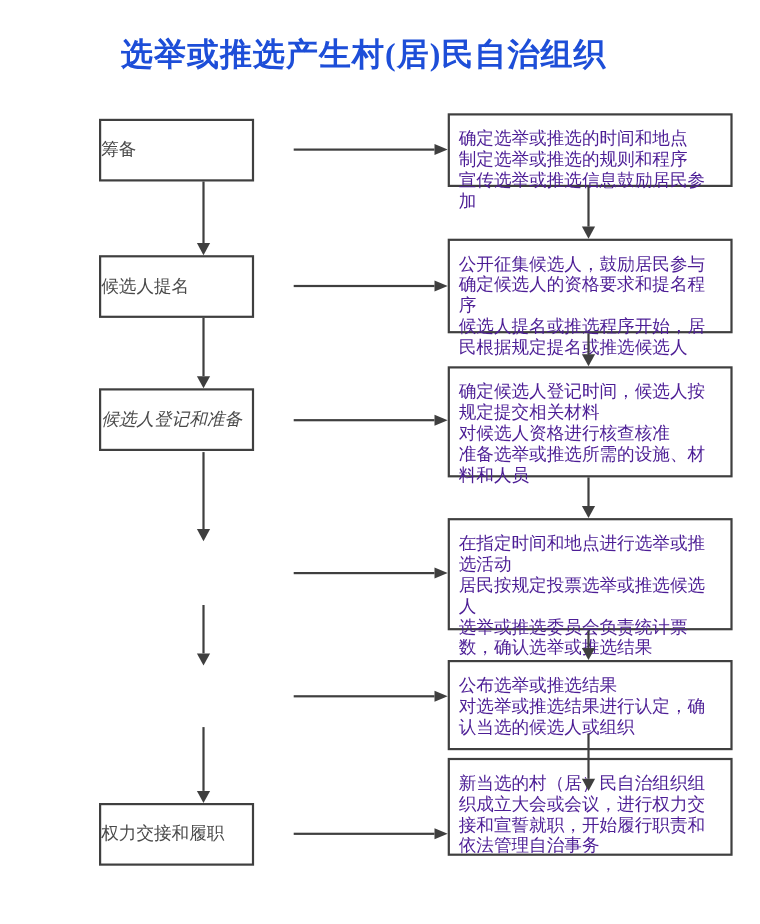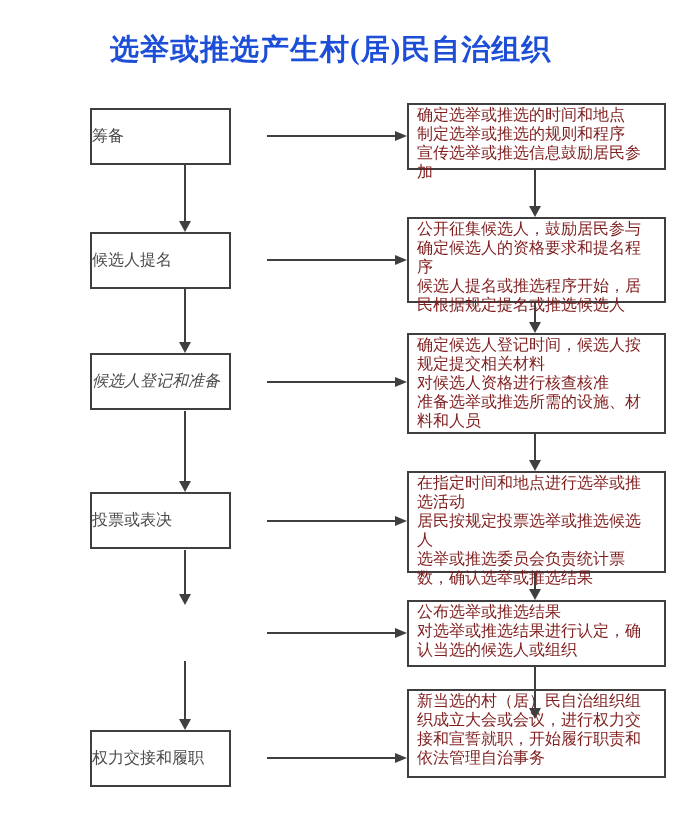--- a/index.html
+++ b/index.html
@@ -41,24 +41,24 @@
     color: #4a4a4a;
     text-align: center;
   }
   .detail-box {
     position: absolute;
     left: 407px;
     width: 259px;
     border: 2px solid #3f3f3f;
     background: #ffffff;
     box-sizing: border-box;
-    padding: 0 8px;
+    padding: 12px 8px;
     font-size: 16px;
     line-height: 19px;
-    color: #7f1d1d;
+    color: #4c1d95;
     white-space: pre-line;
     word-break: break-all;
   }
   .vline {
     position: absolute;
     width: 2px;
     background: #3f3f3f;
   }
   .hline {
     position: absolute;
@@ -89,40 +89,37 @@
 
   <div class="stage-box" style="top:108px;">
     <span>筹备</span>
   </div>
   <div class="stage-box" style="top:232px;font-family:Liberation Mono, monospace;">
     <span>候选人提名</span>
   </div>
   <div class="stage-box" style="top:353px;font-style:italic;">
     <span>候选人登记和准备</span>
   </div>
-  <div class="stage-box" style="top:492px;">
-    <span>投票或表决</span>
-  </div>
   <div class="stage-box" style="top:730px;">
     <span>权力交接和履职</span>
   </div>
 
   <div class="detail-box" style="top:103px;height:67px;">确定选举或推选的时间和地点
 制定选举或推选的规则和程序
 宣传选举或推选信息鼓励居民参加</div>
   <div class="detail-box" style="top:217px;height:86px;">公开征集候选人，鼓励居民参与
 确定候选人的资格要求和提名程序
 候选人提名或推选程序开始，居民根据规定提名或推选候选人</div>
   <div class="detail-box" style="top:333px;height:101px;">确定候选人登记时间，候选人按规定提交相关材料
 对候选人资格进行核查核准
 准备选举或推选所需的设施、材料和人员</div>
   <div class="detail-box" style="top:471px;height:102px;">在指定时间和地点进行选举或推选活动
 居民按规定投票选举或推选候选人
 选举或推选委员会负责统计票数，确认选举或推选结果</div>
-  <div class="detail-box" style="top:600px;height:67px;">公布选举或推选结果
+  <div class="detail-box" style="top:600px;height:82px;">公布选举或推选结果
 对选举或推选结果进行认定，确认当选的候选人或组织</div>
   <div class="detail-box" style="top:689px;height:89px;">新当选的村（居）民自治组织组织成立大会或会议，进行权力交接和宣誓就职，开始履行职责和依法管理自治事务</div>
 
   <div class="vline" style="left:184px;top:165px;height:56px;"></div>
   <div class="arr-down" style="left:179px;top:221px;"></div>
 
   <div class="vline" style="left:184px;top:289px;height:53px;"></div>
   <div class="arr-down" style="left:179px;top:342px;"></div>
 
   <div class="vline" style="left:184px;top:411px;height:70px;"></div>

